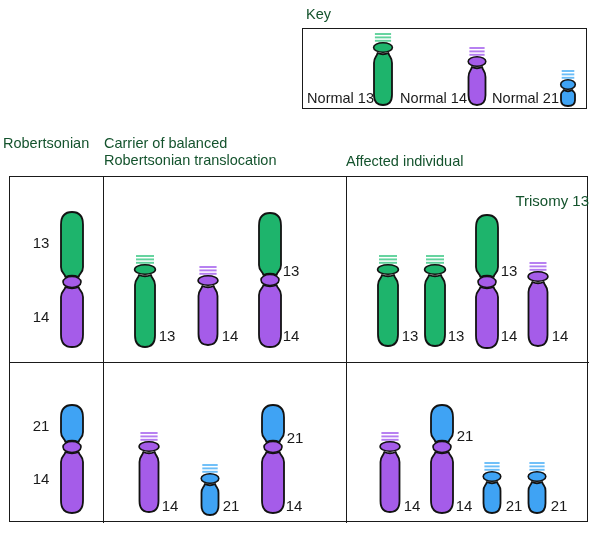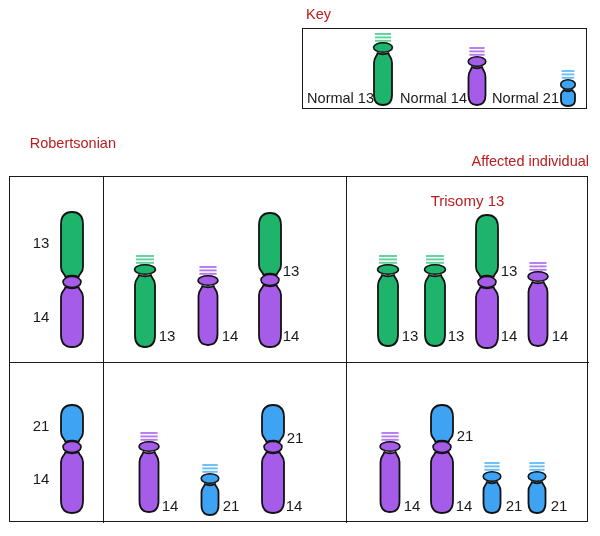--- a/index.html
+++ b/index.html
@@ -1,50 +1,54 @@
 <!DOCTYPE html>
 <html><head>
 <meta charset="utf-8">
 <style>
   html,body{margin:0;padding:0;background:#fff;}
   .canvas{
     position:relative;width:600px;height:536px;background:#ffffff;
-    font-family:"Liberation Sans",sans-serif;color:#b91c1c;overflow:hidden;
+    font-family:"Liberation Sans",sans-serif;color:#14532d;overflow:hidden;
   }
   .box{position:absolute;border:1.7px solid #1a1a1a;background:transparent;}
   .vline{position:absolute;width:0;border-left:1.7px solid #1a1a1a;}
   .hline{position:absolute;height:0;border-top:1.7px solid #1a1a1a;}
-  .hdr{position:absolute;text-align:right;font-size:14.5px;line-height:17px;}
+  .hdr{position:absolute;text-align:left;font-size:14.5px;line-height:17px;}
   .key-title{position:absolute;left:306px;top:6px;font-size:14.5px;}
   .cell-title{position:absolute;left:346px;width:243px;text-align:center;font-size:15px;}
   svg.fig{position:absolute;left:0;top:0;}
   svg.fig text{font-family:"Liberation Sans",sans-serif;font-size:15px;fill:#1a1a1a;}
   svg.fig text.keylab{font-size:14.5px;}
 </style>
 </head>
 <body>
 
 <div class="canvas">
 
   <div class="key-title">Key</div>
   <div class="box" style="left:302px;top:28px;width:283px;height:79px;"></div>
 
   <div class="hdr" style="left:3px;top:135px;width:113px;">
     <div>Robertsonian</div>
   </div>
+  <div class="hdr" style="left:104px;top:135px;width:242px;">
+    <div>Carrier of balanced</div>
+    <div>Robertsonian translocation</div>
+  </div>
   <div class="hdr" style="left:346px;top:153px;width:243px;">
     <div>Affected individual</div>
   </div>
 
   <div class="box" style="left:9px;top:176px;width:577px;height:344px;"></div>
   <div class="vline" style="left:103px;top:176px;height:347px;"></div>
   <div class="vline" style="left:346px;top:176px;height:347px;"></div>
   <div class="hline" style="left:9px;top:362px;width:580px;"></div>
 
-  <div class="cell-title" style="top:192px;">Trisomy 13</div>
+  <div class="cell-title" style="top:192px;text-align:right;">Trisomy 13</div>
 
   <svg class="fig" id="fig" width="600" height="536" viewBox="0 0 600 536">
       <g>
         <line x1="374.9" x2="391.1" y1="34" y2="34" stroke="#5fd29b" stroke-width="1.9"></line>
         <line x1="374.9" x2="391.1" y1="37.4" y2="37.4" stroke="#5fd29b" stroke-width="1.9"></line>
         <line x1="374.9" x2="391.1" y1="40.8" y2="40.8" stroke="#5fd29b" stroke-width="1.9"></line>
         <ellipse cx="383" cy="47.5" rx="9.4" ry="4.8" fill="#1eb46c" stroke="#121212" stroke-width="1.6" stroke-linejoin="round"></ellipse>
         <path d="M 377.6 53 C 376.6 57.5 374 57 374 63 L 374 94.7 Q 374 105 383 105 Q 392 105 392 94.7 L 392 63 C 392 57 389.4 57.5 388.4 53 Q 383 55.5 377.6 53 Z" fill="#1eb46c" stroke="#121212" stroke-width="1.8" stroke-linejoin="round"></path>
       </g>
       <text x="374" y="103" text-anchor="end" class="keylab">Normal 13</text>

